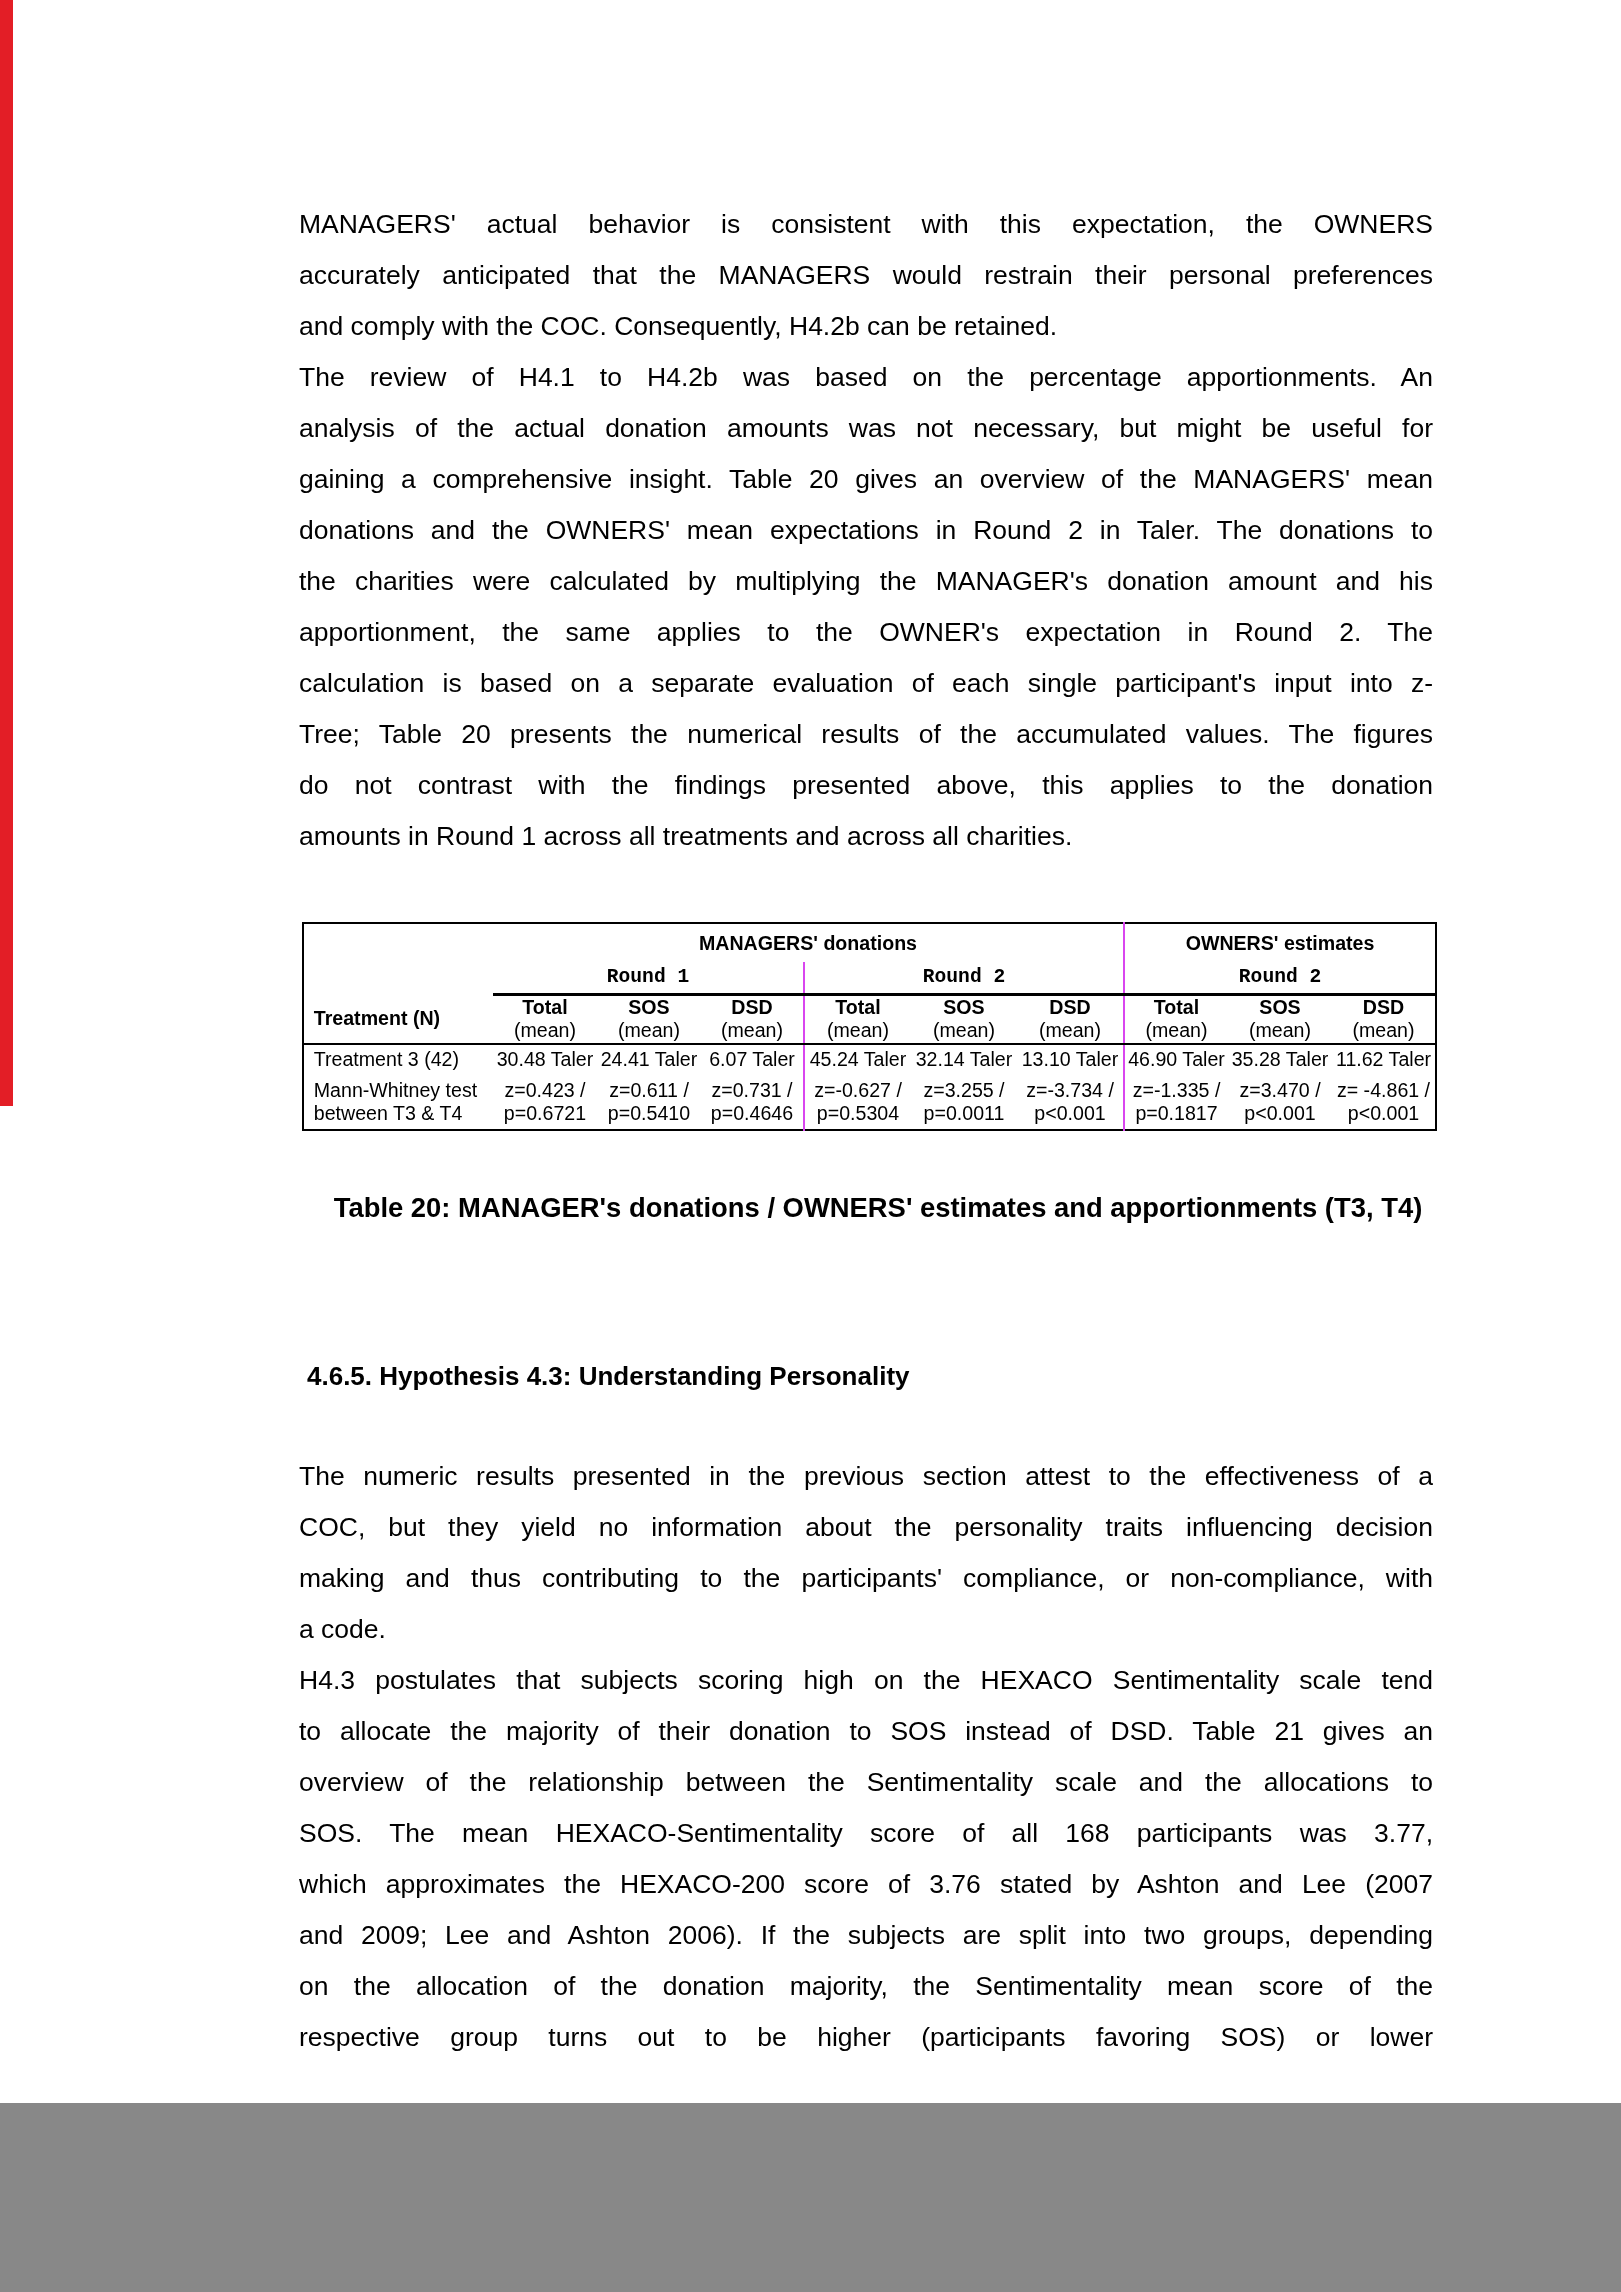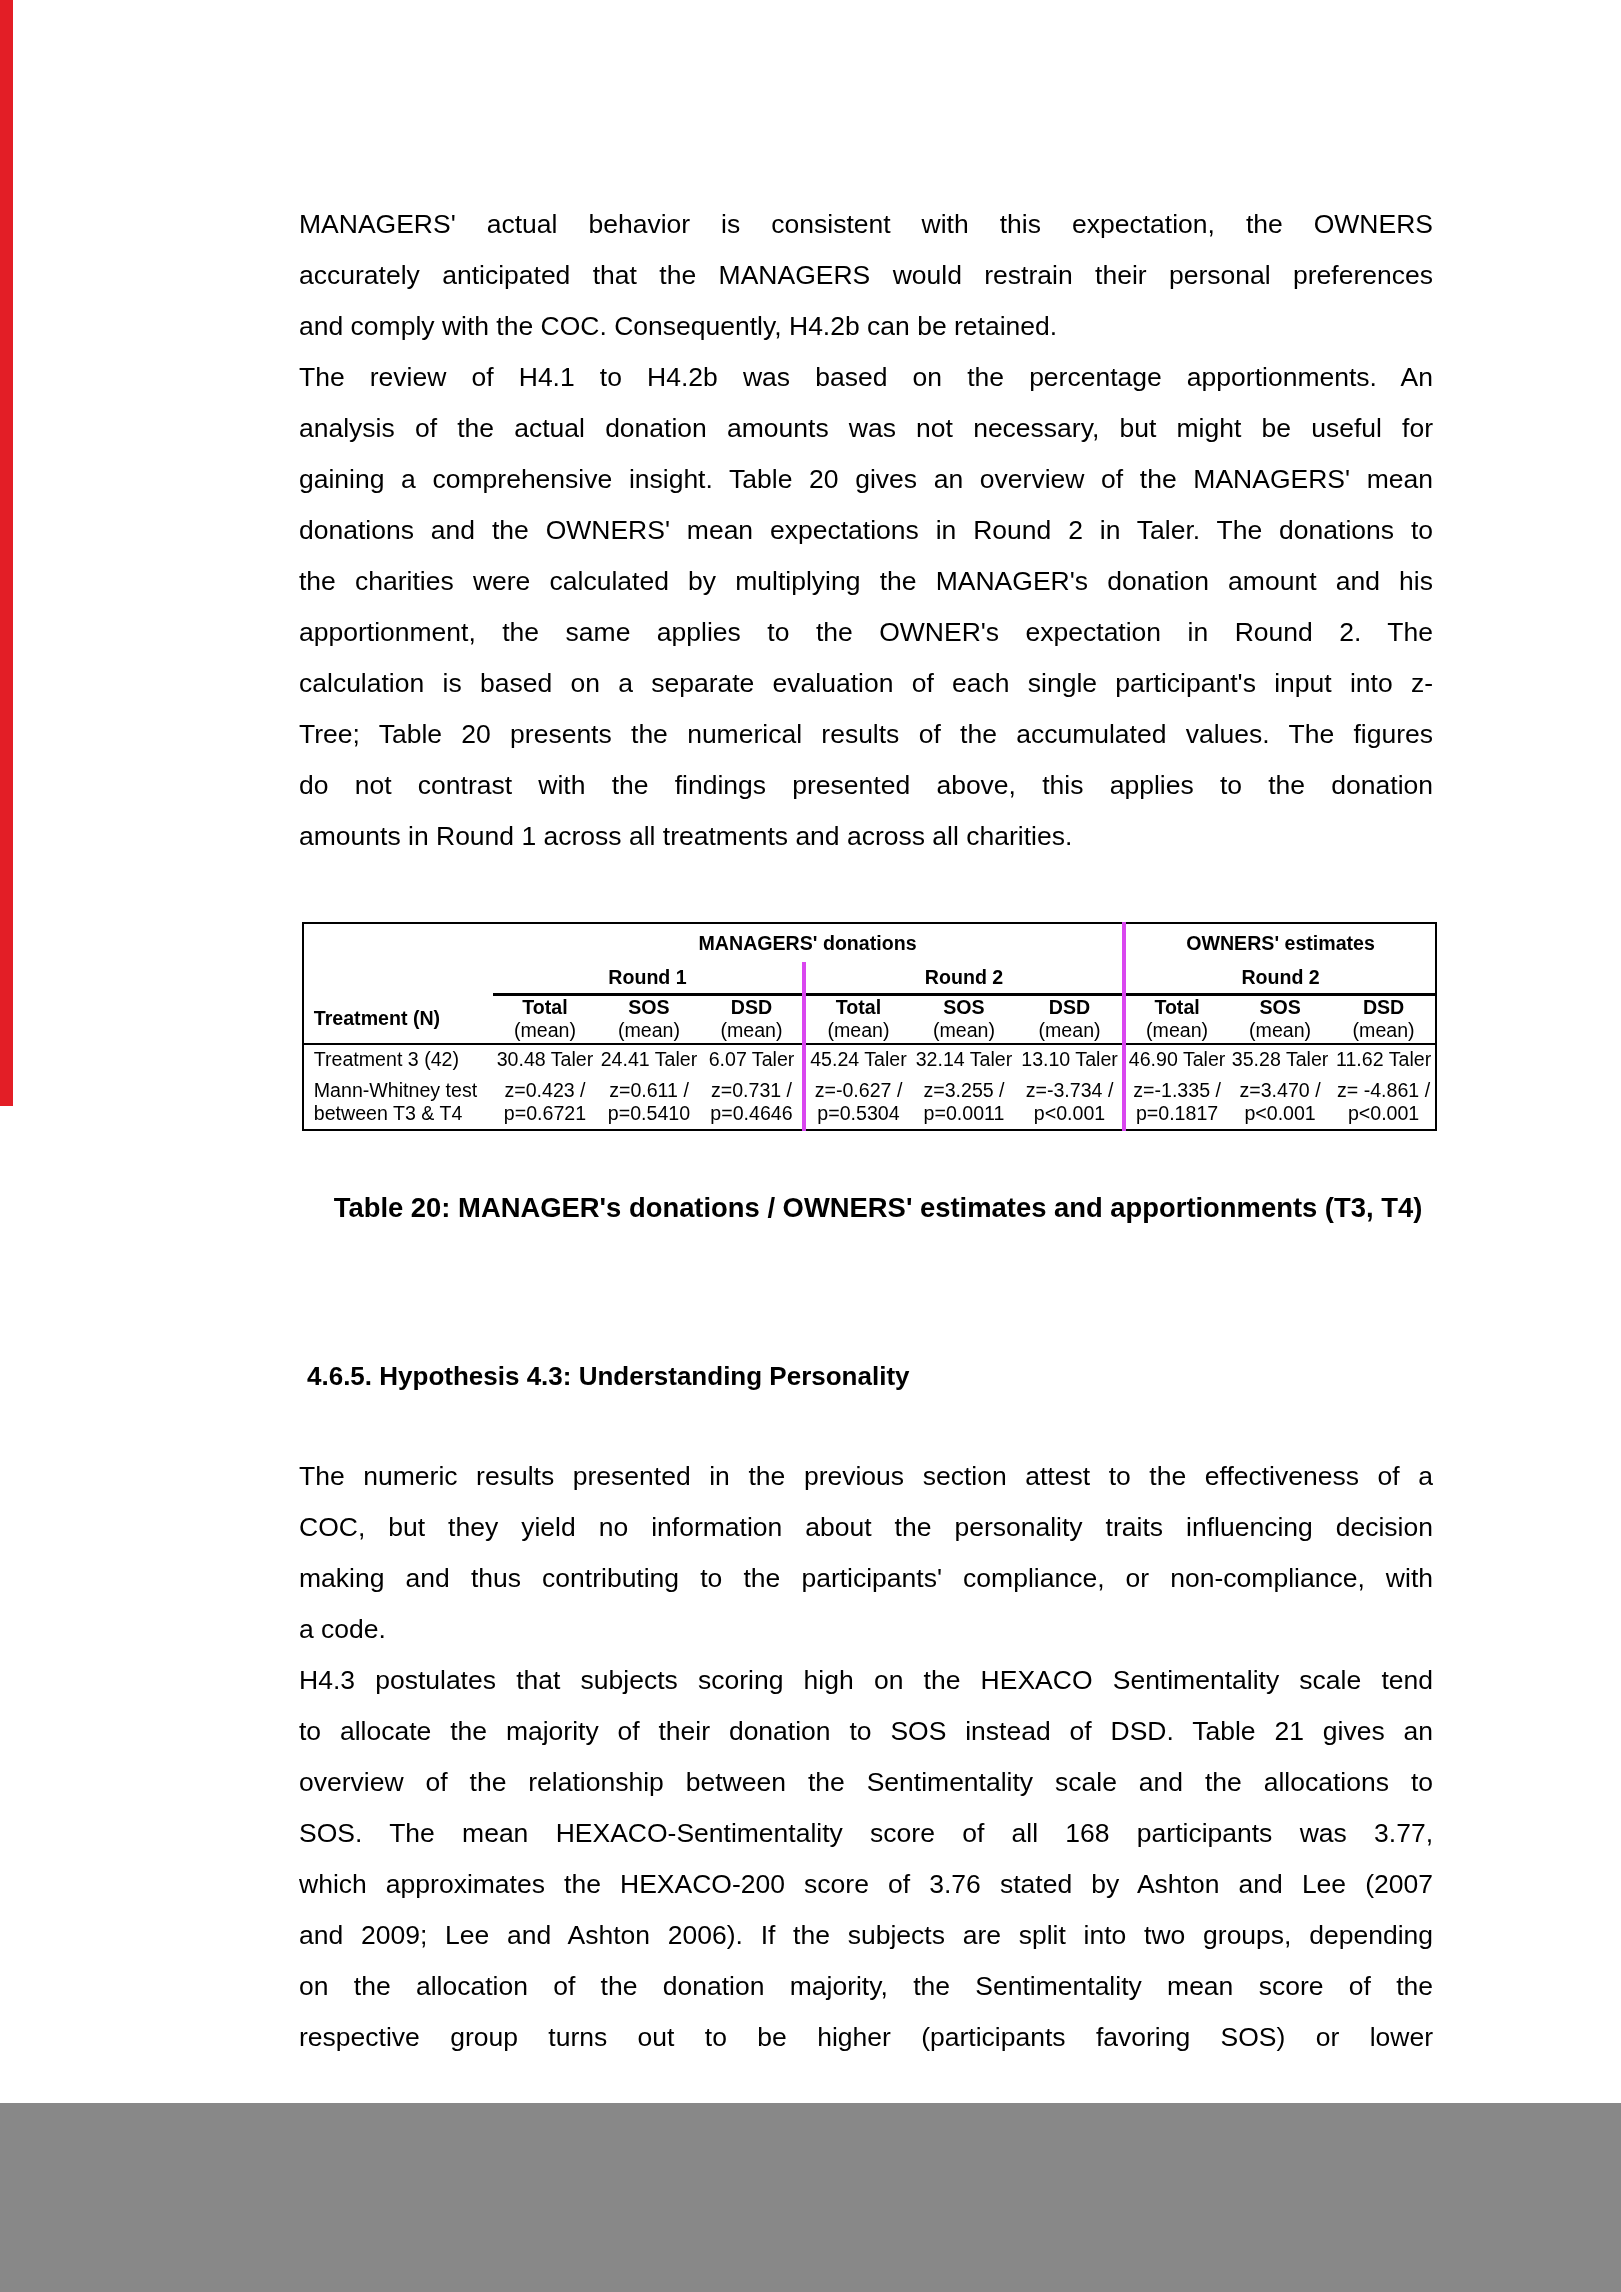--- a/index.html
+++ b/index.html
@@ -52,24 +52,24 @@
     padding:0;
     font-size:19.6px;
     text-align:center;
     vertical-align:middle;
     overflow:hidden;
   }
   .tbl .lbl { text-align:left; padding-left:9.8px; }
   .tbl .b   { font-weight:bold; }
   .gh  { font-size:20.6px; }
   .rl  { font-size:20.6px; }
-  .thickb { border-bottom:3.9px solid #000; }
+  .thickb { border-bottom:3.9px solid #000;font-family:Liberation Mono, monospace; }
   .medb   { border-bottom:2.9px solid #000; }
   .thinb  { border-bottom:2px solid #000; }
-  .sepr   { border-right:4px solid #d946ef;margin-top:16px; }
+  .sepr   { border-right:2px solid #d946ef;margin-top:16px; }
   .twoline div { line-height:22.5px; }
   .colhead div { line-height:23.5px; }
   .colhead .nm { font-weight:bold; }
   .vbot { vertical-align:bottom; padding-bottom:5.9px; }
 </style>
 </head>
 <body>
 
 <div class="page">
 

